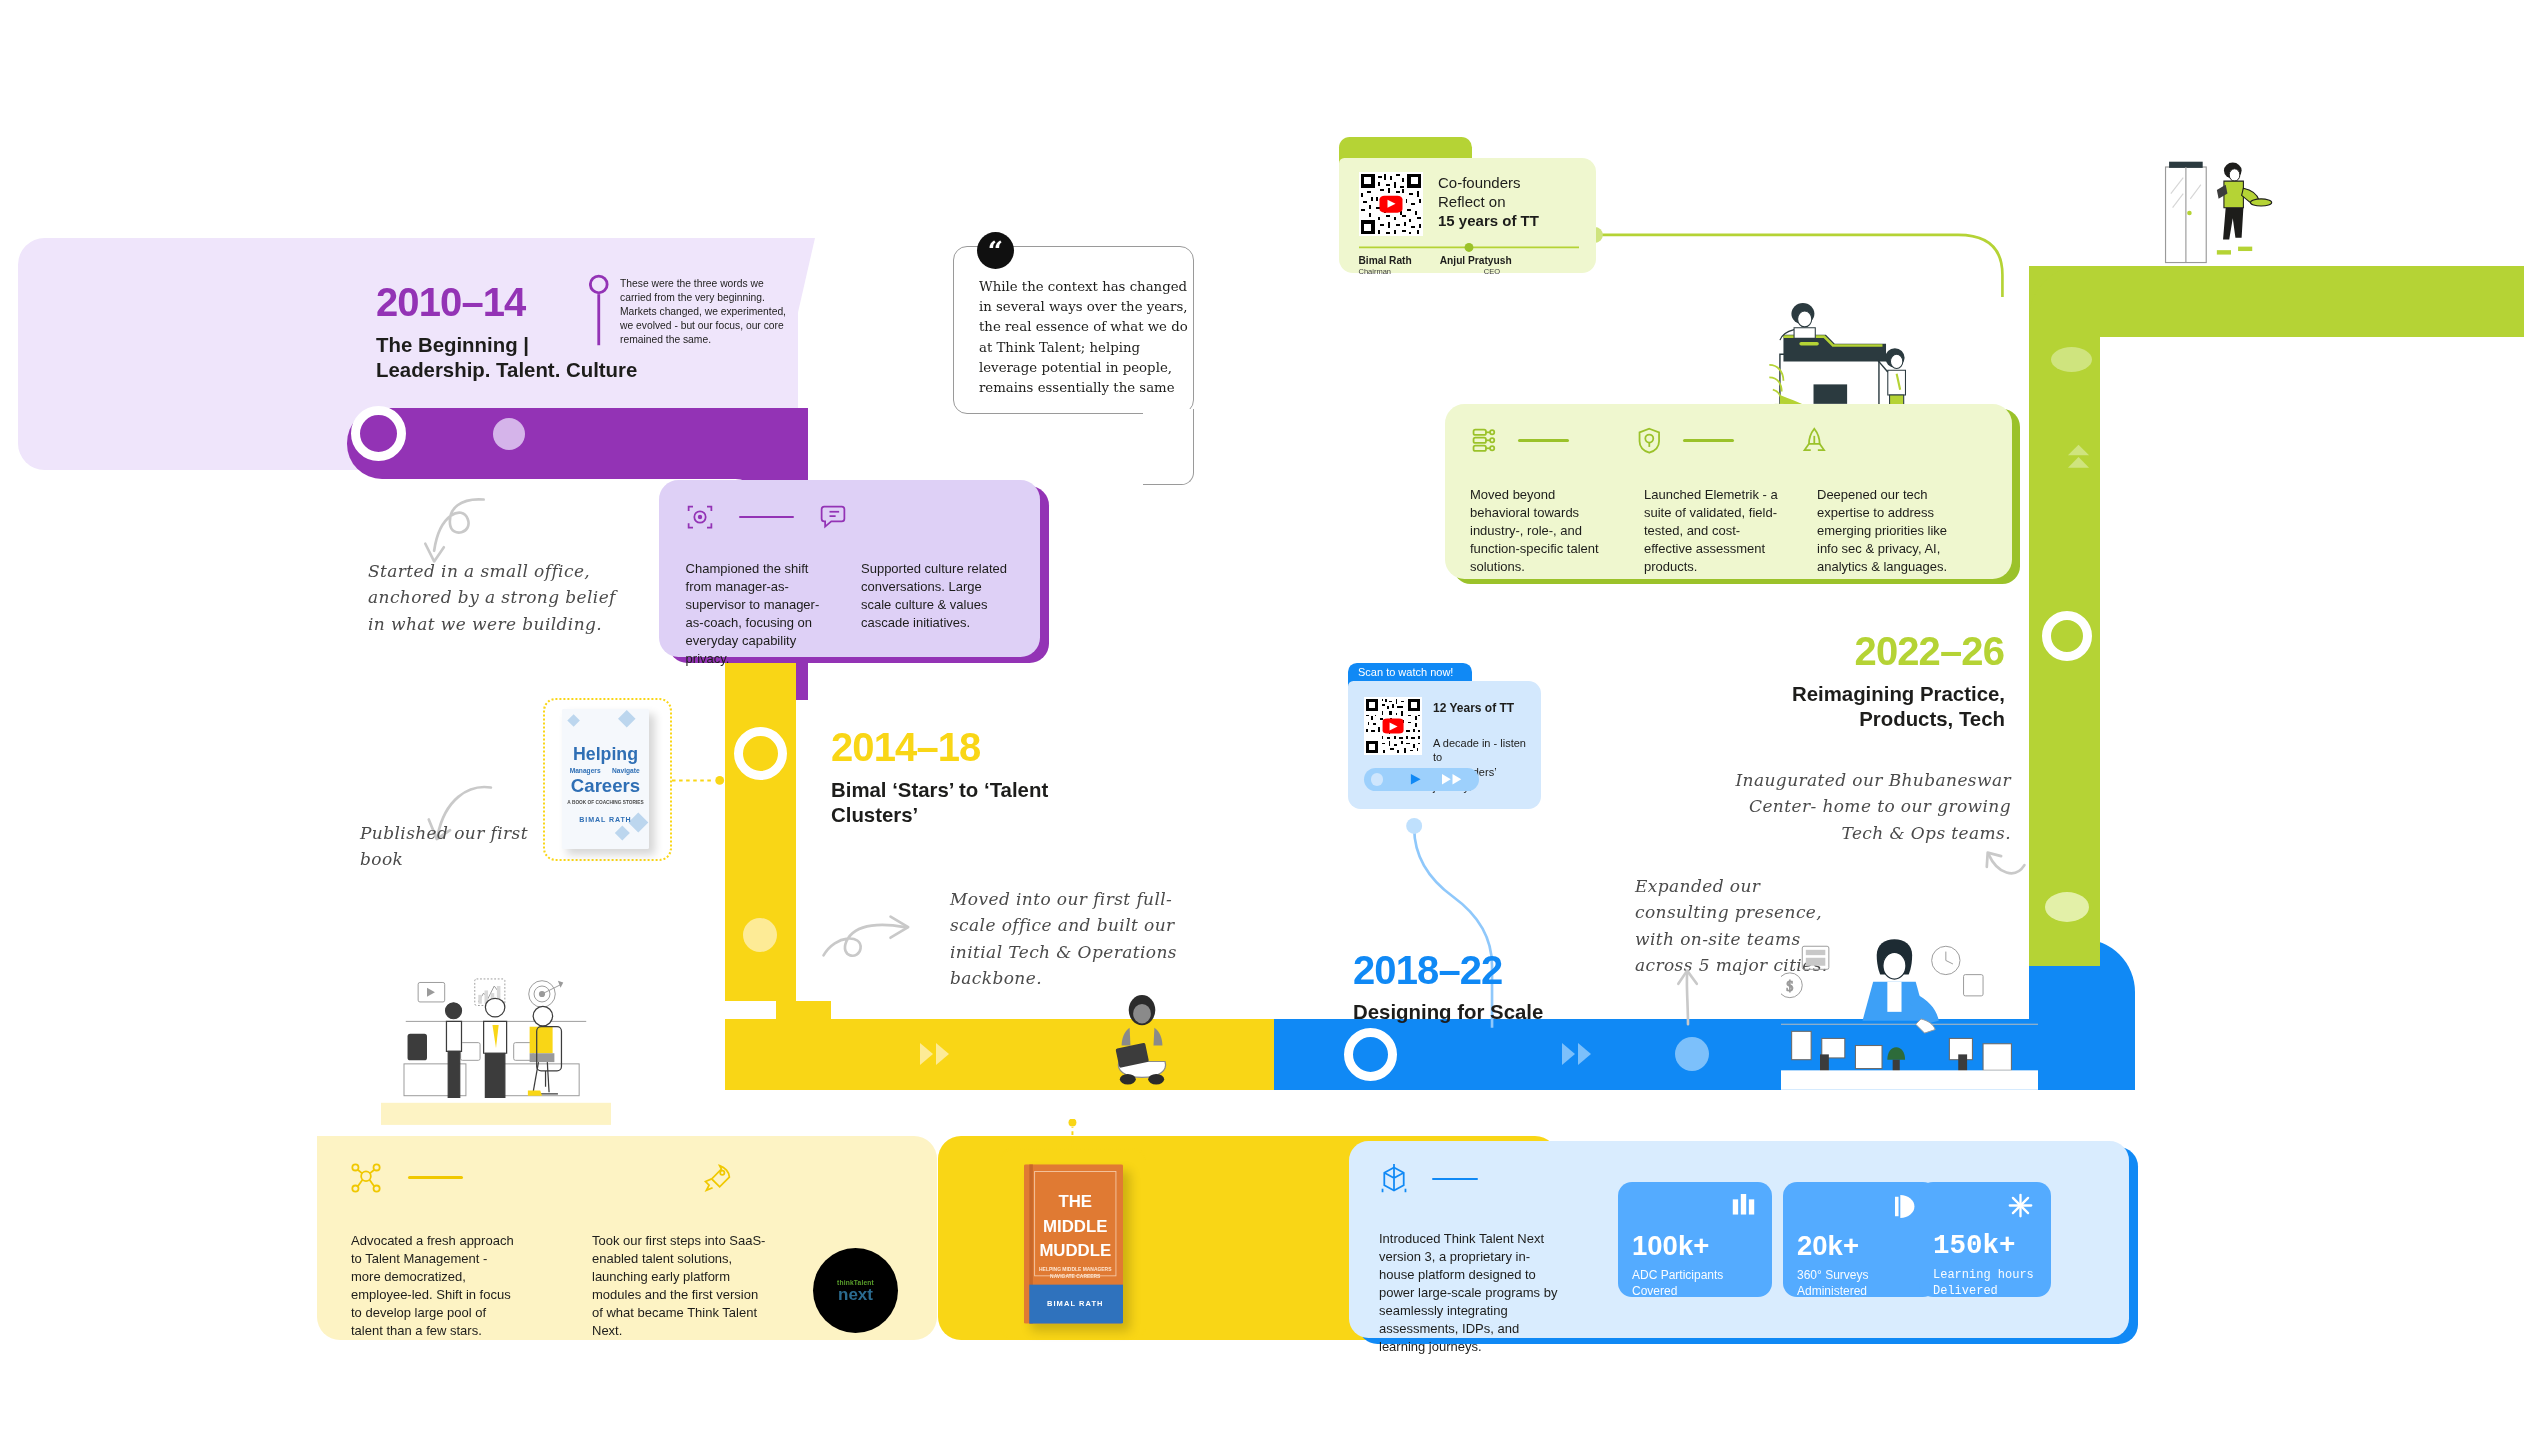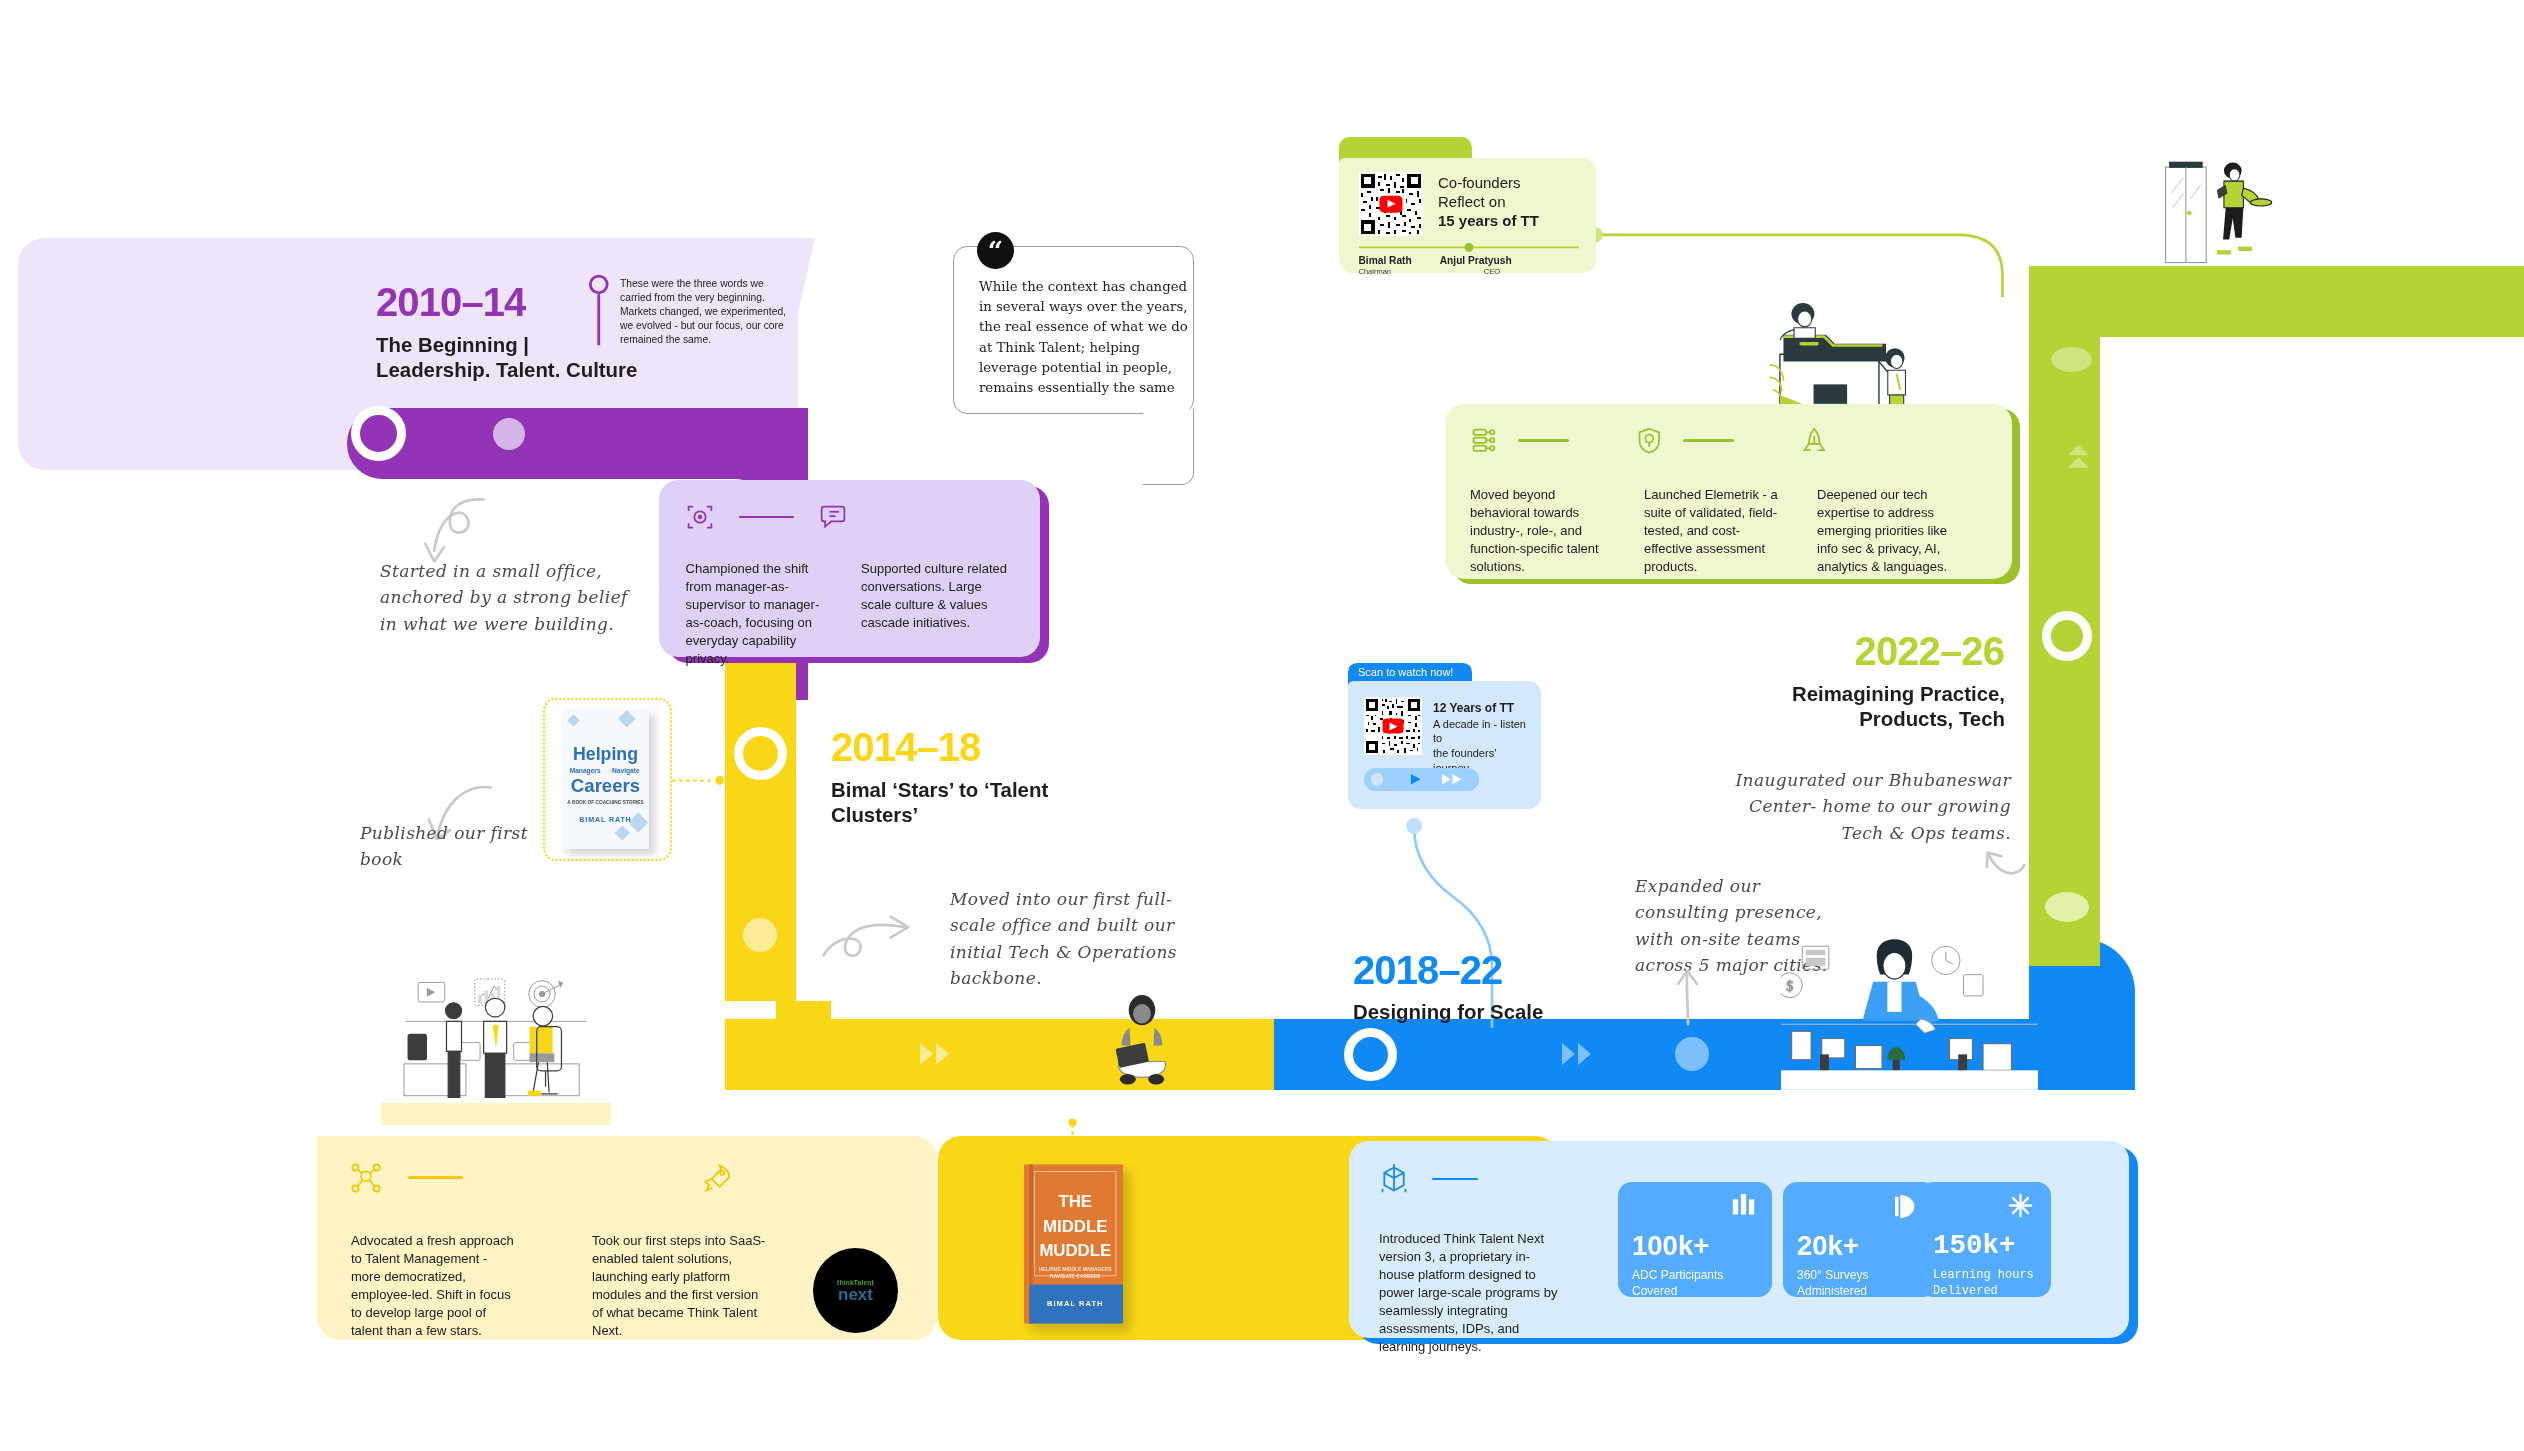--- a/index.html
+++ b/index.html
@@ -242,21 +242,21 @@
 <div class="abs quote-tail"></div>
 <div class="abs quote-mark">“</div>
 <div class="abs quote-txt">While the context has changed in several ways over the years, the real essence of what we do at Think Talent; helping leverage potential in people, remains essentially the same</div>
 
 <div class="abs" style="left:418px;top:496px;">
   <svg width="80" height="76" viewBox="0 0 90 86">
     <path d="M74 4 C 48 2, 34 14, 36 32 C 38 48, 62 42, 56 26 C 50 10, 24 20, 18 62" stroke="#c9c9c9" stroke-width="3" fill="none" stroke-linecap="round"></path>
     <path d="M8 54 L18 74 L29 58" stroke="#c9c9c9" stroke-width="3" fill="none" stroke-linecap="round" stroke-linejoin="round"></path>
   </svg>
 </div>
-<div class="abs hand" style="left:380px;top:558px;width:257px;font-size:17px;">Started in a small office, anchored by a strong belief in what we were building.</div>
+<div class="abs hand" style="left:368px;top:558px;width:257px;font-size:17px;">Started in a small office, anchored by a strong belief in what we were building.</div>
 
 <div class="abs card-shadow" style="left:668px;top:486px;width:381px;height:177px;background:#9333b5;"></div>
 <div class="abs card" style="left:659px;top:480px;width:381px;height:177px;background:#ded0f6;">
   <div class="icon-row" style="position:absolute;left:26.6px;top:23px;gap:25px;">
     <span>
       <svg width="28" height="28" viewBox="0 0 32 32" fill="none" stroke="#9333b5" stroke-width="2">
         <path d="M3 9V4h5M29 9V4h-5M3 23v5h5M29 23v5h-5"></path>
         <circle cx="16" cy="16" r="6.5"></circle>
           <circle cx="16" cy="16" r="2.5" fill="#9333b5" stroke="none"></circle>
       </svg>
@@ -618,21 +618,21 @@
           <rect x="19" y="30" width="1" height="2"></rect>
         <rect x="23" y="29" width="1" height="3"></rect>
           <rect x="26" y="30" width="2" height="1"></rect>
           <rect x="30" y="29" width="1" height="2"></rect>
       </g>
     </svg>
     <span class="qr-yt"></span>
   </div>
   <div style="position:absolute;left:85px;top:19.5px;width:99px;">
     <div style="font-size:12px;font-weight:800;">12 Years of TT</div>
-    <div style="font-size:11px;line-height:1.35;margin-top:2px;">A decade in - listen to</div>
+    <div style="font-size:11px;line-height:1.35;margin-top:21px;">A decade in - listen to</div>
     <div style="font-size:11px;line-height:1.35;">the founders’ journey.</div>
   </div>
   <div style="position:absolute;left:16px;top:87px;width:115px;height:23px;background:#9dd0fc;border-radius:11.5px;">
     <span style="position:absolute;left:7px;top:5.3px;width:12.4px;height:12.4px;border-radius:50%;background:#cfe6fd;"></span>
     <span style="position:absolute;left:46px;top:5.3px;">
       <svg width="11.5" height="12.4" viewBox="0 0 13 14">
           <path d="M1 1l11 6-11 6z" fill="#1089f5"></path>
         </svg>
     </span>
     <span style="position:absolute;left:78px;top:5.3px;display:flex;gap:0.9px;">

